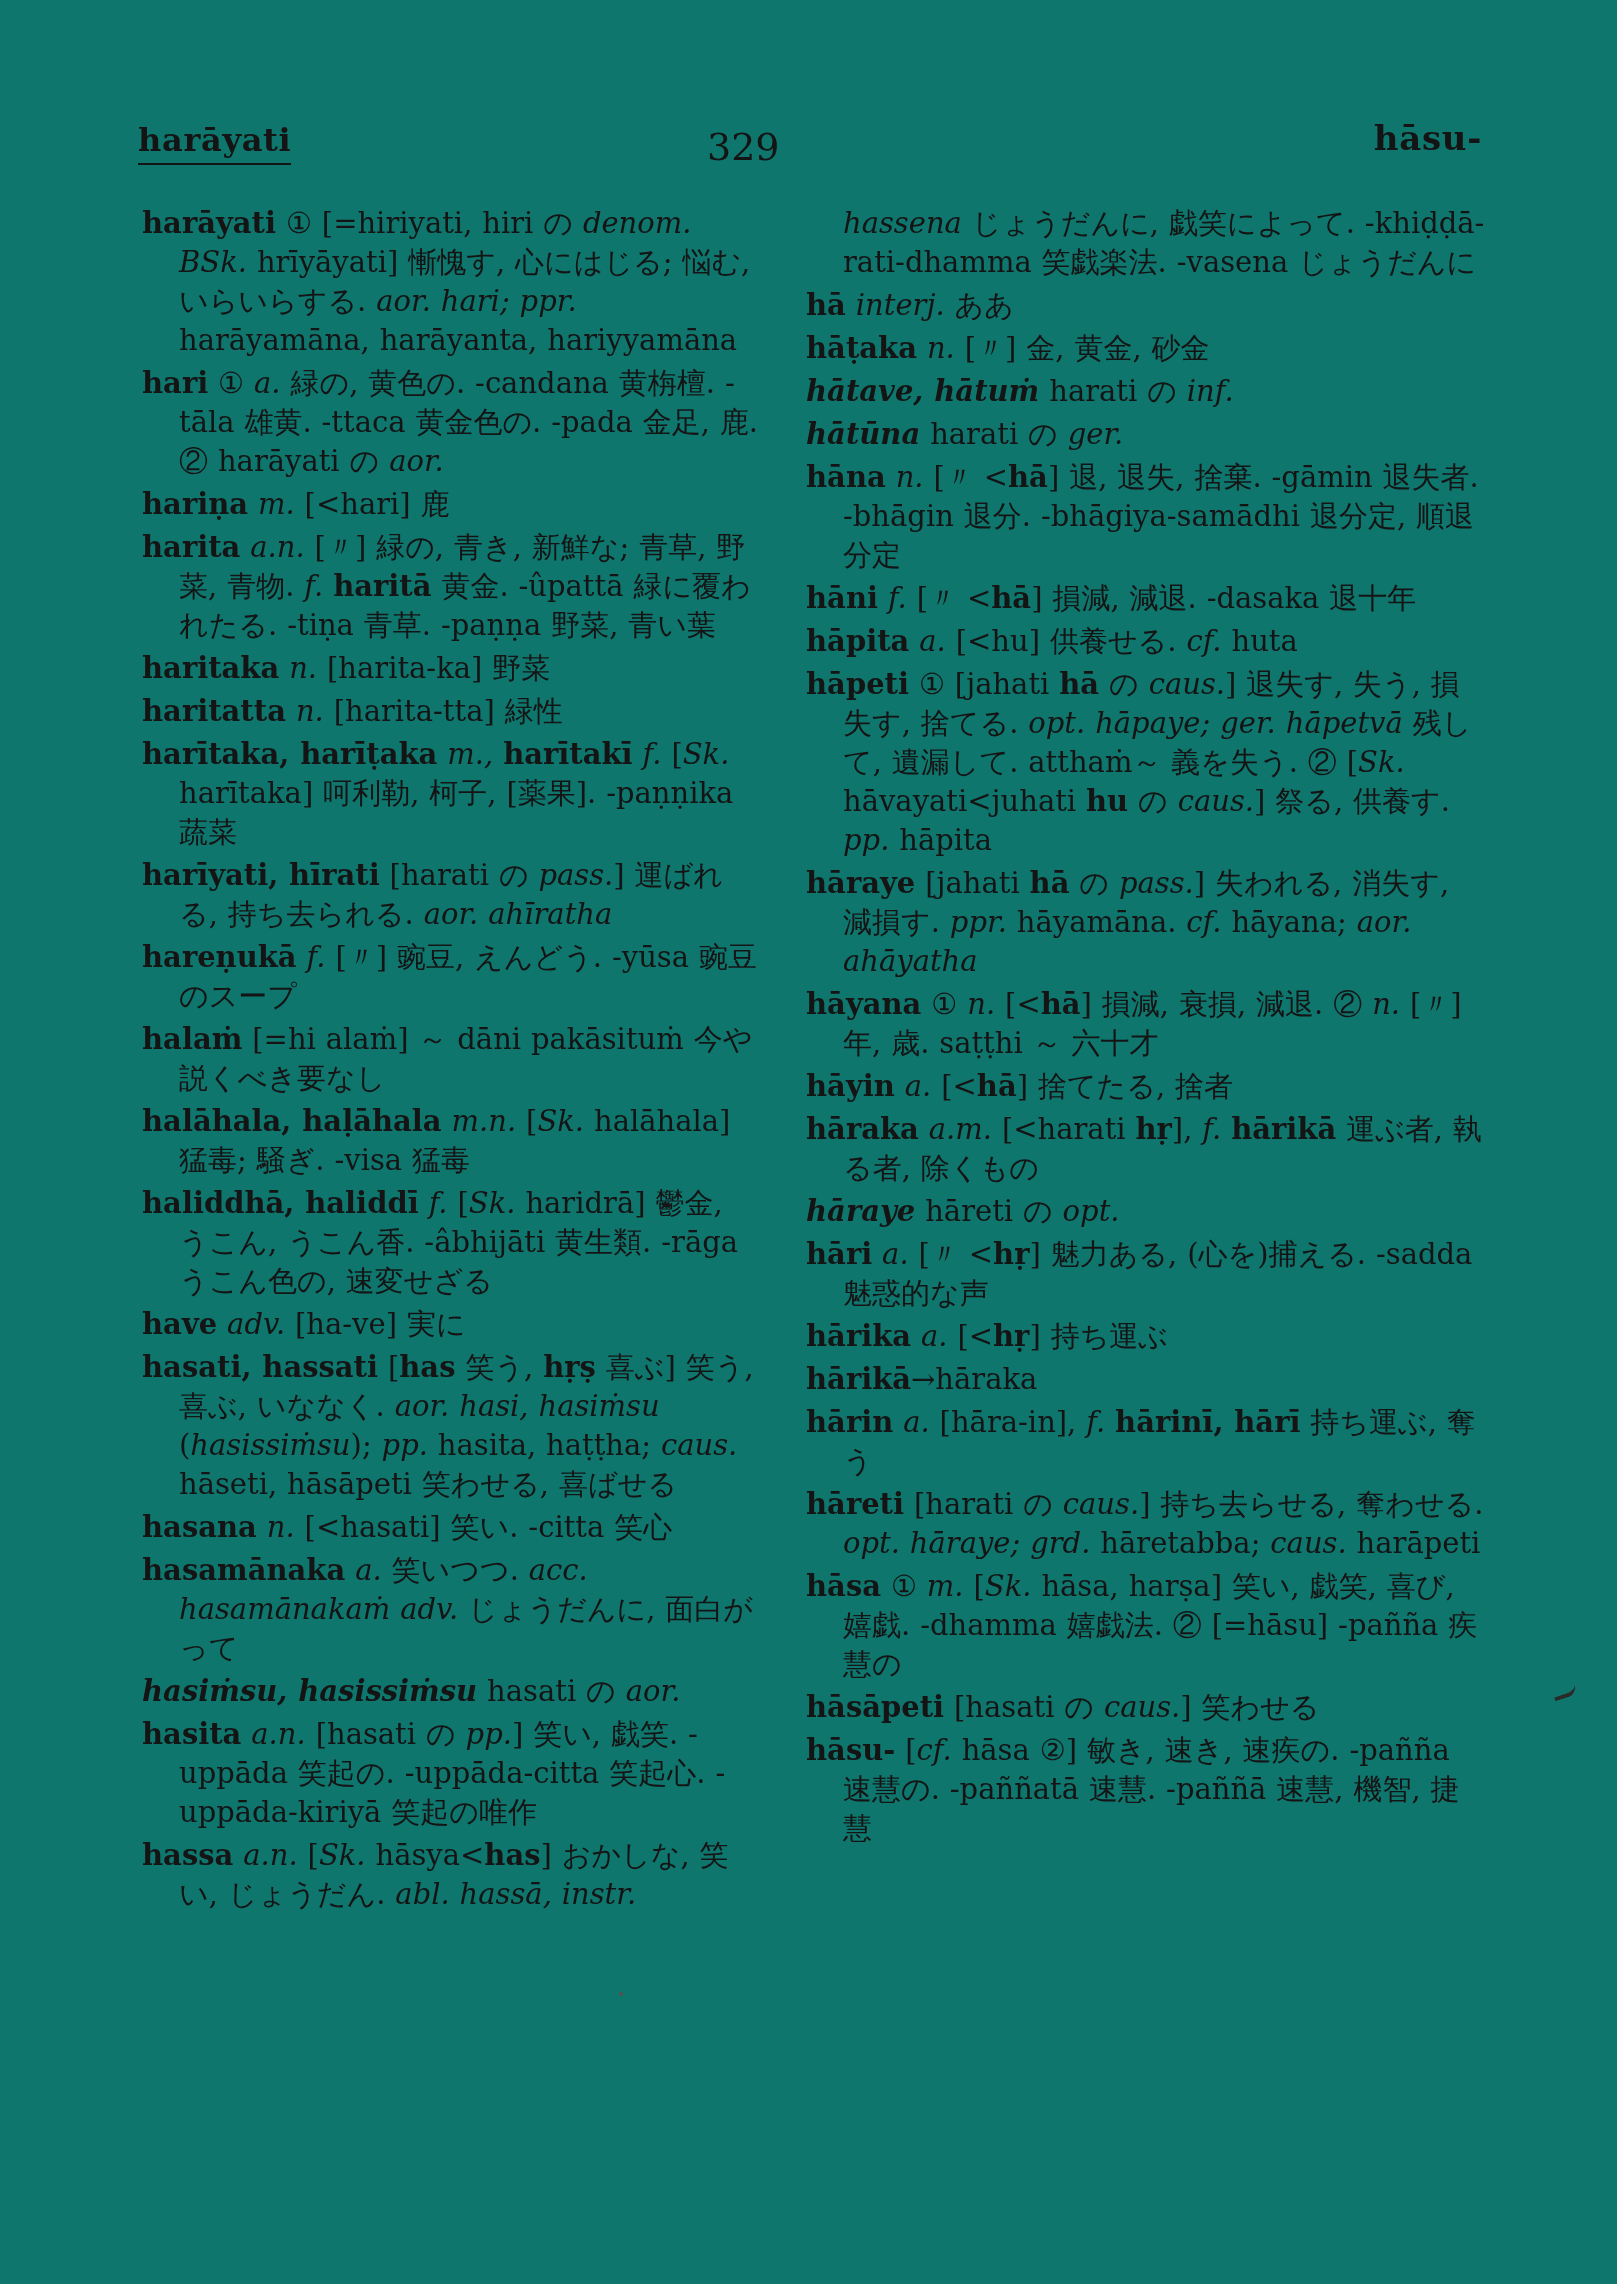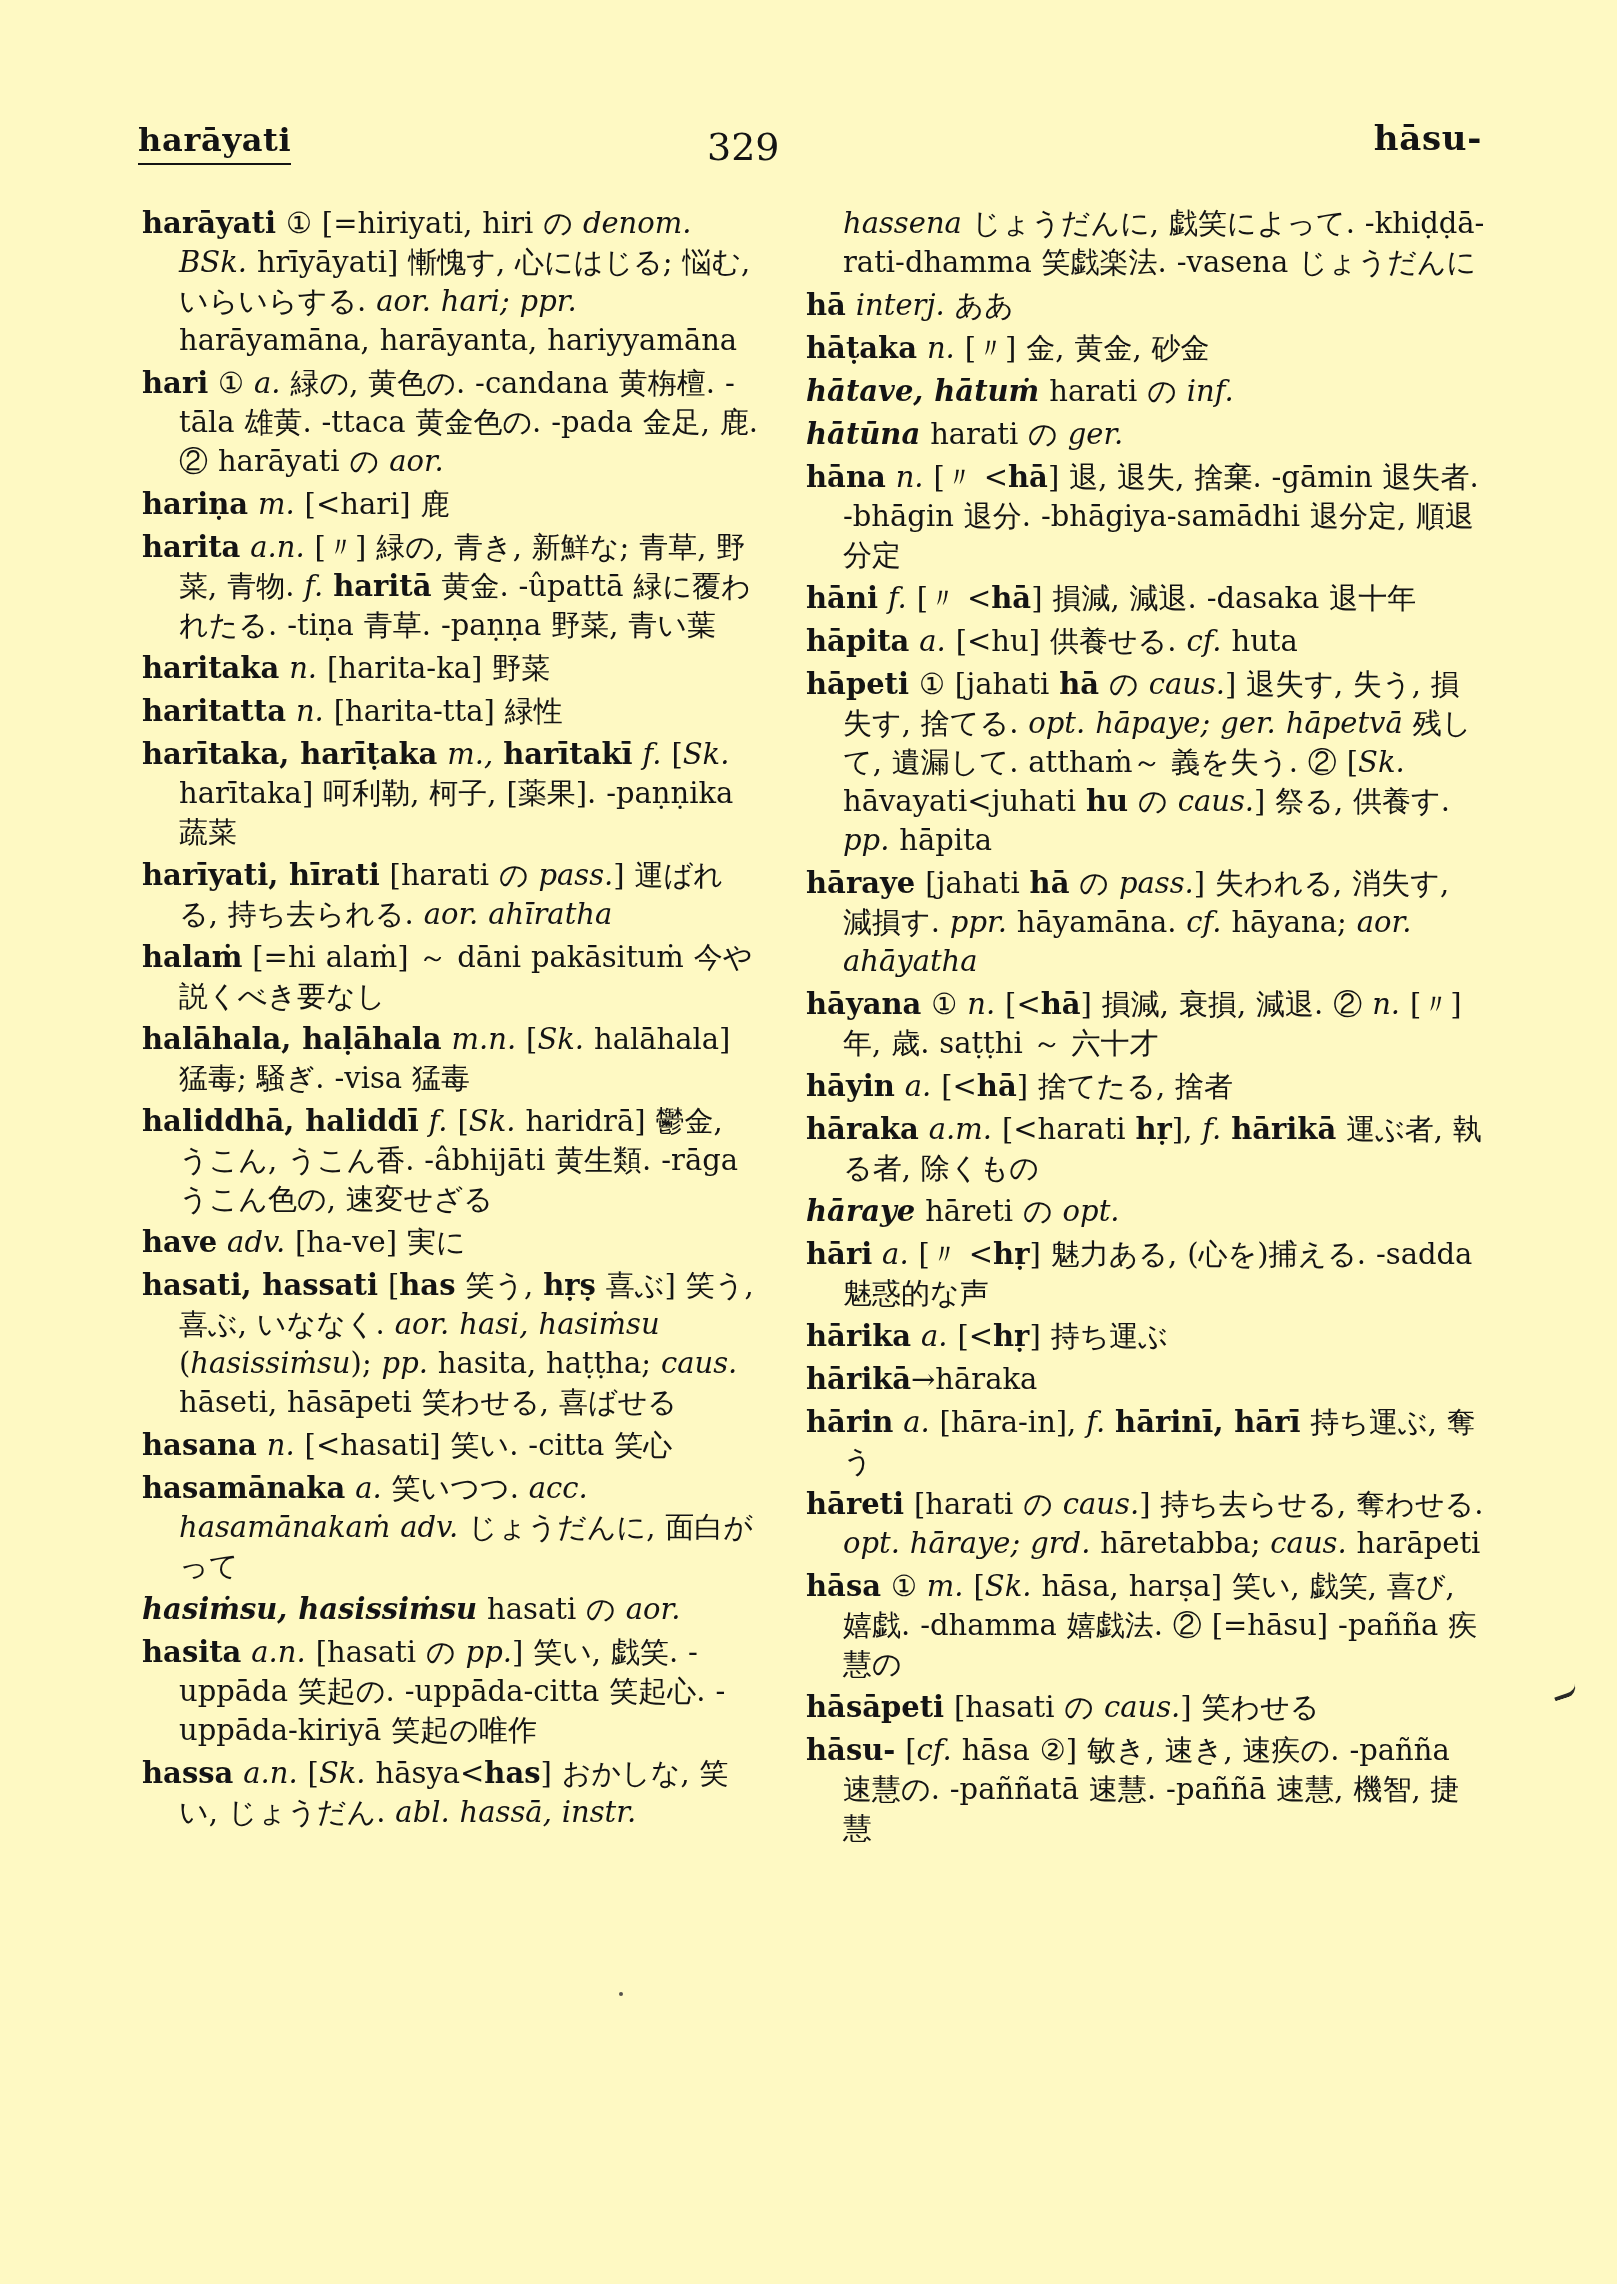--- a/index.html
+++ b/index.html
@@ -9,21 +9,21 @@
     height: 2284px;
     position: relative;
     background: #fbfaf5;
     font-family: "DejaVu Serif", "Liberation Serif", serif;
     color: #141414;
     overflow: hidden;
   }
   .page {
     position: absolute;
     inset: 0;
-    background: #fef9c3;
+    background: #0f766e;
   }
   
   .hdr-left {
     position: absolute; left: 138px; top: 121px;
     font-weight: 700; font-size: 32px; letter-spacing: 0.7px;
     border-bottom: 2.8px solid #141414; padding-bottom: 3.5px;
   }
   .hdr-center {
     position: absolute; left: 707px; top: 125px;
     font-size: 38px;
@@ -78,20 +78,21 @@
 
   <div class="col col-left">
       <p class="entry"><span class="s-b">harāyati</span><span class="s-n"> ① [=hiriyati, hiri の </span><span class="s-i">denom. BSk.</span><span class="s-n"> hrīyāyati] 慚愧す, 心にはじる; 悩む, いらいらする. </span><span class="s-i">aor. hari; ppr.</span><span class="s-n"> harāyamāna, harāyanta, hariyyamāna</span></p>
       <p class="entry"><span class="s-b">hari</span><span class="s-n"> ① </span><span class="s-i">a.</span><span class="s-n"> 緑の, 黄色の. -candana 黄栴檀. -tāla 雄黄. -ttaca 黄金色の. -pada 金足, 鹿. ② harāyati の </span><span class="s-i">aor.</span></p>
       <p class="entry"><span class="s-b">hariṇa</span><span class="s-n"> </span><span class="s-i">m.</span><span class="s-n"> [&lt;hari] 鹿</span></p>
       <p class="entry"><span class="s-b">harita</span><span class="s-n"> </span><span class="s-i">a.n.</span><span class="s-n"> [〃] 緑の, 青き, 新鮮な; 青草, 野菜, 青物. </span><span class="s-i">f.</span><span class="s-n"> </span><span class="s-b">haritā</span><span class="s-n"> 黄金. -ûpattā 緑に覆われたる. -tiṇa 青草. -paṇṇa 野菜, 青い葉</span></p>
       <p class="entry"><span class="s-b">haritaka</span><span class="s-n"> </span><span class="s-i">n.</span><span class="s-n"> [harita-ka] 野菜</span></p>
       <p class="entry"><span class="s-b">haritatta</span><span class="s-n"> </span><span class="s-i">n.</span><span class="s-n"> [harita-tta] 緑性</span></p>
       <p class="entry"><span class="s-b">harītaka, harīṭaka</span><span class="s-n"> </span><span class="s-i">m.,</span><span class="s-n"> </span><span class="s-b">harītakī</span><span class="s-n"> </span><span class="s-i">f.</span><span class="s-n"> [</span><span class="s-i">Sk.</span><span class="s-n"> harītaka] 呵利勒, 柯子, [薬果]. -paṇṇika 蔬菜</span></p>
       <p class="entry"><span class="s-b">harīyati, hīrati</span><span class="s-n"> [harati の </span><span class="s-i">pass.</span><span class="s-n">] 運ばれる, 持ち去られる. </span><span class="s-i">aor. ahīratha</span></p>
+      <p class="entry"><span class="s-b">hareṇukā</span><span class="s-n"> </span><span class="s-i">f.</span><span class="s-n"> [〃] 豌豆, えんどう. -yūsa 豌豆のスープ</span></p>
       <p class="entry"><span class="s-b">halaṁ</span><span class="s-n"> [=hi alaṁ] ～ dāni pakāsituṁ 今や説くべき要なし</span></p>
       <p class="entry"><span class="s-b">halāhala, haḷāhala</span><span class="s-n"> </span><span class="s-i">m.n.</span><span class="s-n"> [</span><span class="s-i">Sk.</span><span class="s-n"> halāhala] 猛毒; 騒ぎ. -visa 猛毒</span></p>
       <p class="entry"><span class="s-b">haliddhā, haliddī</span><span class="s-n"> </span><span class="s-i">f.</span><span class="s-n"> [</span><span class="s-i">Sk.</span><span class="s-n"> haridrā] 鬱金, うこん, うこん香. -âbhijāti 黄生類. -rāga うこん色の, 速変せざる</span></p>
       <p class="entry"><span class="s-b">have</span><span class="s-n"> </span><span class="s-i">adv.</span><span class="s-n"> [ha-ve] 実に</span></p>
       <p class="entry"><span class="s-b">hasati, hassati</span><span class="s-n"> [</span><span class="s-b">has</span><span class="s-n"> 笑う, </span><span class="s-b">hṛṣ</span><span class="s-n"> 喜ぶ] 笑う, 喜ぶ, いななく. </span><span class="s-i">aor. hasi, hasiṁsu</span><span class="s-n"> (</span><span class="s-i">hasissiṁsu</span><span class="s-n">); </span><span class="s-i">pp.</span><span class="s-n"> hasita, haṭṭha; </span><span class="s-i">caus.</span><span class="s-n"> hāseti, hāsāpeti 笑わせる, 喜ばせる</span></p>
       <p class="entry"><span class="s-b">hasana</span><span class="s-n"> </span><span class="s-i">n.</span><span class="s-n"> [&lt;hasati] 笑い. -citta 笑心</span></p>
       <p class="entry"><span class="s-b">hasamānaka</span><span class="s-n"> </span><span class="s-i">a.</span><span class="s-n"> 笑いつつ. </span><span class="s-i">acc. hasamānakaṁ adv.</span><span class="s-n"> じょうだんに, 面白がって</span></p>
       <p class="entry"><span class="s-bi">hasiṁsu, hasissiṁsu</span><span class="s-n"> hasati の </span><span class="s-i">aor.</span></p>
       <p class="entry"><span class="s-b">hasita</span><span class="s-n"> </span><span class="s-i">a.n.</span><span class="s-n"> [hasati の </span><span class="s-i">pp.</span><span class="s-n">] 笑い, 戯笑. -uppāda 笑起の. -uppāda-citta 笑起心. -uppāda-kiriyā 笑起の唯作</span></p>
       <p class="entry"><span class="s-b">hassa</span><span class="s-n"> </span><span class="s-i">a.n.</span><span class="s-n"> [</span><span class="s-i">Sk.</span><span class="s-n"> hāsya&lt;</span><span class="s-b">has</span><span class="s-n">] おかしな, 笑い, じょうだん. </span><span class="s-i">abl. hassā, instr.</span></p>

